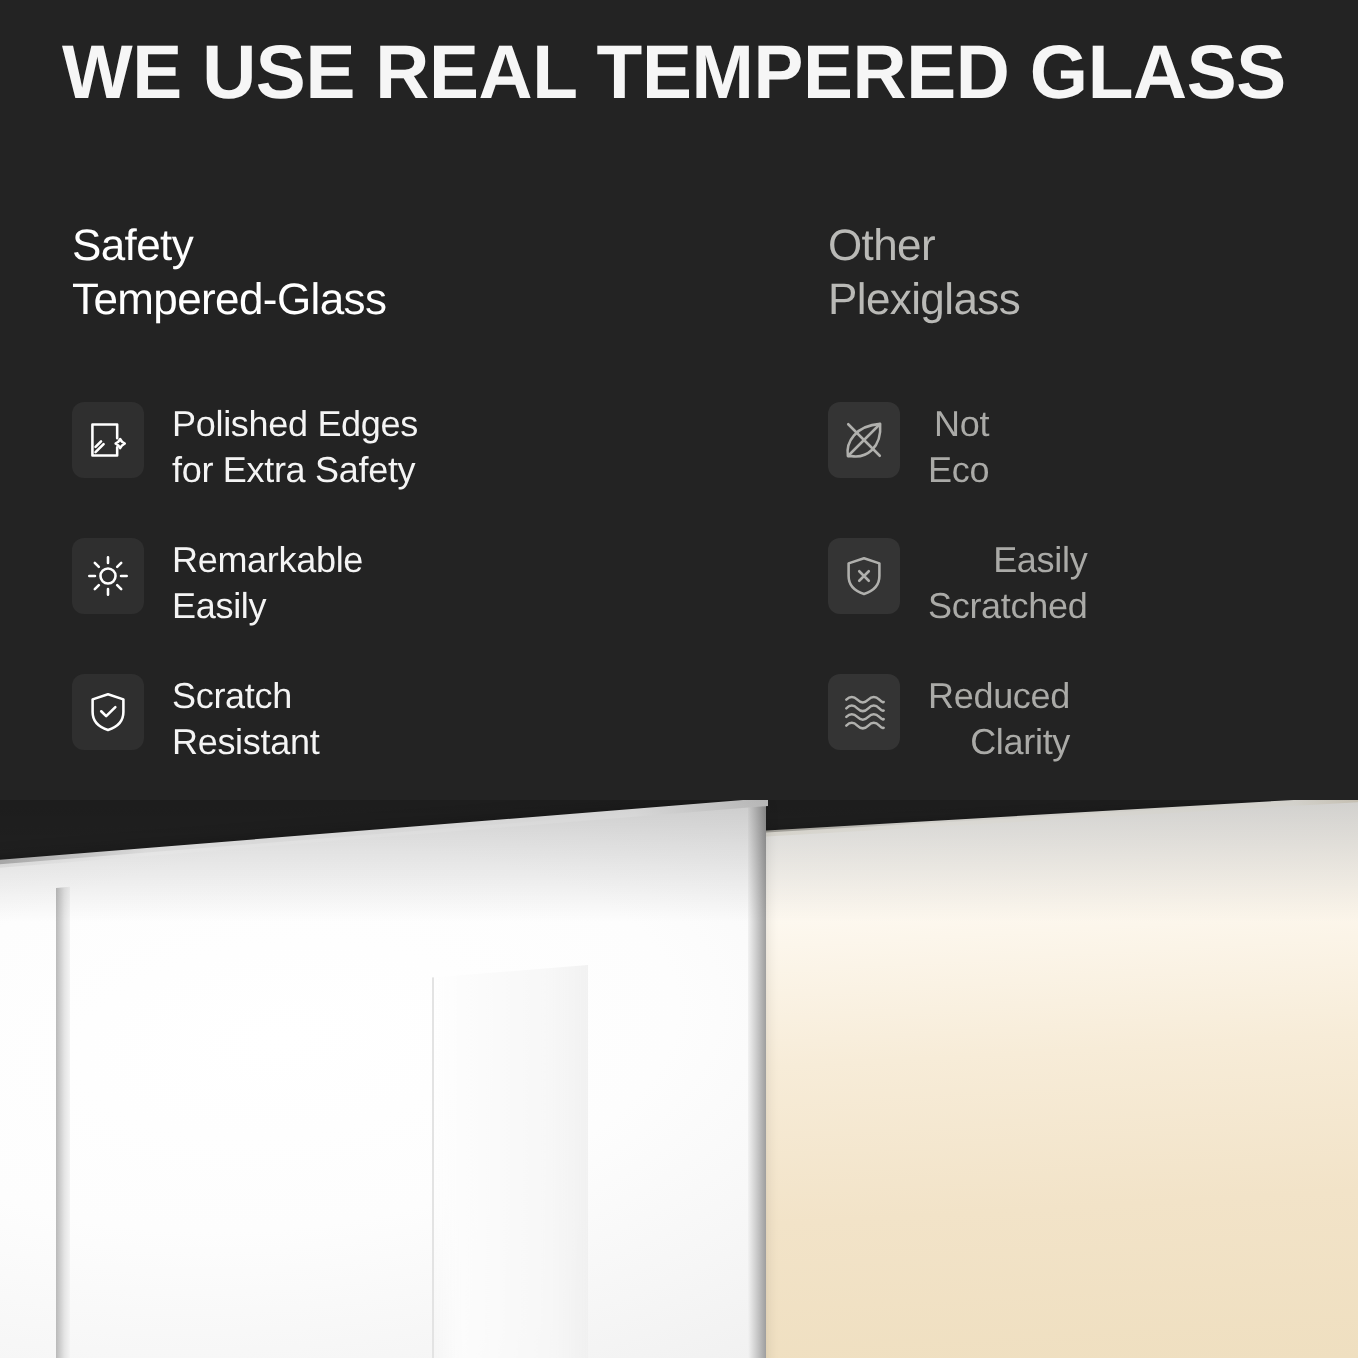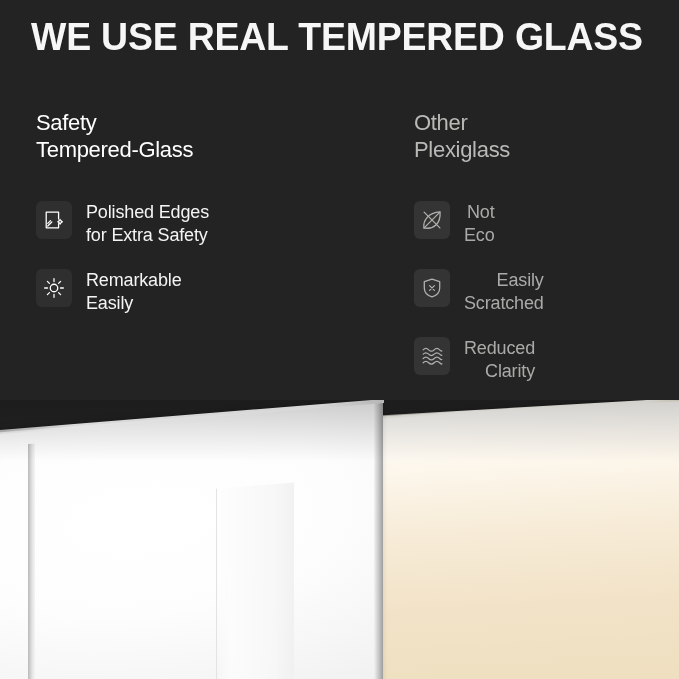--- a/index.html
+++ b/index.html
@@ -195,20 +195,30 @@
         <div class="feature-icon">
           <svg width="22" height="22" viewBox="0 0 24 24" fill="none" stroke="#ffffff" stroke-width="1.4" stroke-linecap="round">
             <circle cx="12" cy="12" r="4.1"></circle>
             <path d="M12 1.8v3.1M12 19.1v3.1M1.8 12h3.1M19.1 12h3.1M4.8 4.8l2.2 2.2M17 17l2.2 2.2M19.2 4.8L17 7M7 17l-2.2 2.2"></path>
           </svg>
         </div>
         <div class="feature-text">Remarkable
 Easily</div>
       </div>
 
+      <div class="feature">
+        <div class="feature-icon">
+          <svg width="22" height="22" viewBox="0 0 24 24" fill="none" stroke="#ffffff" stroke-width="1.4" stroke-linecap="round" stroke-linejoin="round">
+            <path d="M12 2.3 L20.4 5.1 V12 c0 5.2-3.6 8.3-8.4 9.8 C7.2 20.3 3.6 17.2 3.6 12 V5.1 Z"></path>
+            <path d="M8.3 11.6 l2.7 2.7 5-5"></path>
+          </svg>
+        </div>
+        <div class="feature-text">Scratch
+Resistant</div>
+      </div>
 
     </div>
   </div>
 
   <div class="col col-right">
     <div class="col-heading">Other
 Plexiglass</div>
     <div class="features">
 
       <div class="feature">

